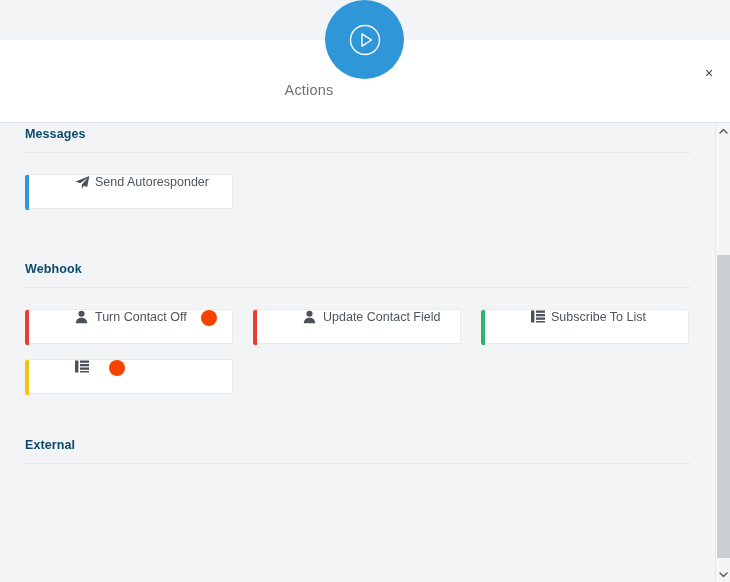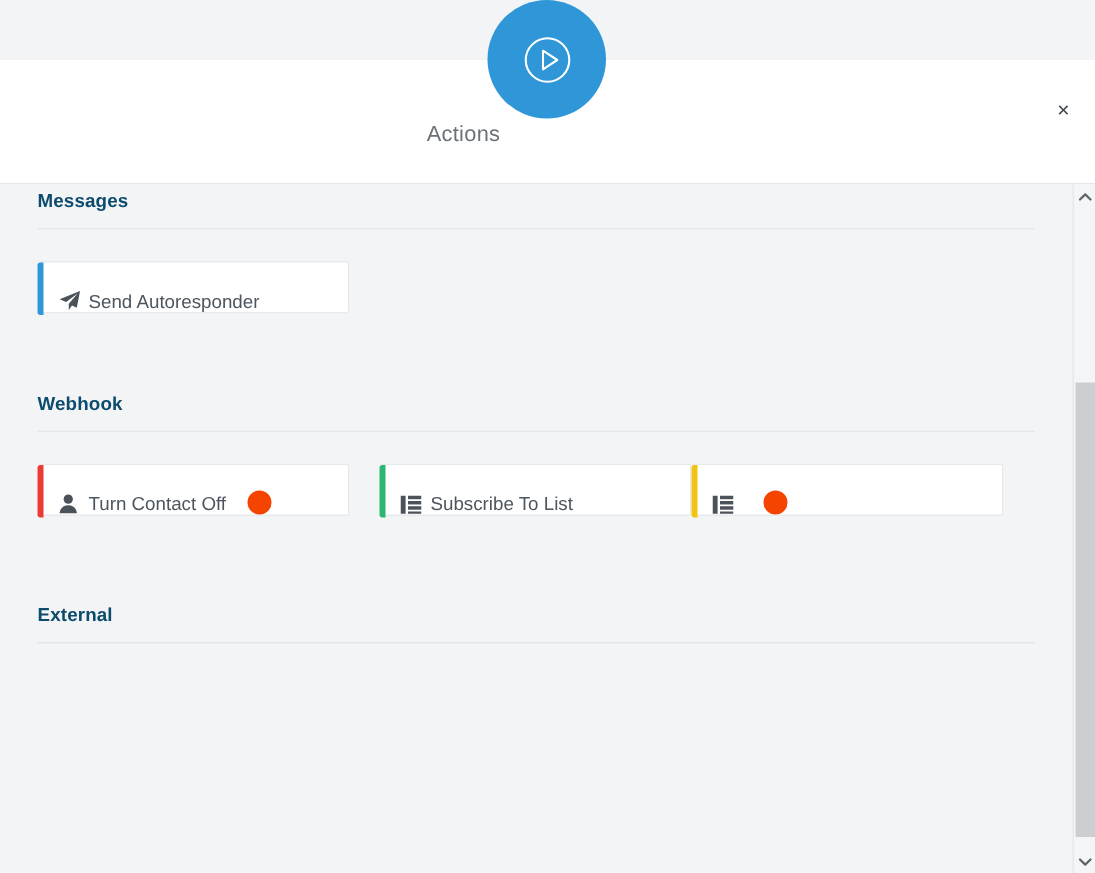--- a/index.html
+++ b/index.html
@@ -108,25 +108,26 @@
 
   .card {
     position: relative;
     width: 208px;
     height: 35px;
     background: #ffffff;
     border: 1px solid #e7eaec;
     border-left: none;
     border-radius: 2px;
     display: flex;
-    align-items: flex-end;
+    align-items: flex-start;
     margin-right: 20px;
     margin-bottom: 15px;
     cursor: pointer;
     box-shadow: 0 0 0 rgba(0,0,0,0);
+    padding-left: 36px;
   }
   .card .edge {
     position: absolute;
     left: 0; top: 0;
     width: 4px; height: 35px;
     border-radius: 2px 0 0 2px;
   }
   .card .card-icon {
     width: 34px;
     padding-left: 14px;
@@ -243,20 +244,30 @@
             <span class="card-icon">
               <svg width="13" height="14" viewBox="0 0 14 15">
                 <circle cx="7" cy="4" r="3.3" fill="#4b5259"></circle>
                 <path d="M0.8 14.2 C1.2 10.2 3.6 8.4 7 8.4 C10.4 8.4 12.8 10.2 13.2 14.2 Z" fill="#4b5259"></path>
               </svg>
             </span>
             <span class="card-label">Turn Contact Off</span>
             <span class="badge" style="background:#f54400"></span>
           </div>
 
+          <div class="card">
+            <span class="edge" style="background:#ec3b35"></span>
+            <span class="card-icon">
+              <svg width="13" height="14" viewBox="0 0 14 15">
+                <circle cx="7" cy="4" r="3.3" fill="#4b5259"></circle>
+                <path d="M0.8 14.2 C1.2 10.2 3.6 8.4 7 8.4 C10.4 8.4 12.8 10.2 13.2 14.2 Z" fill="#4b5259"></path>
+              </svg>
+            </span>
+            <span class="card-label">Update Contact Field</span>
+          </div>
 
           <div class="card" style="margin-right:0">
             <span class="edge" style="background:#2bb673"></span>
             <span class="card-icon">
               <svg width="14" height="13" viewBox="0 0 14 13">
                 <rect x="0" y="0.5" width="3.4" height="12" fill="#4b5259"></rect>
                 <rect x="5" y="0.5" width="9" height="2.3" fill="#4b5259"></rect>
                 <rect x="5" y="4" width="9" height="2.3" fill="#4b5259"></rect>
                 <rect x="5" y="7.5" width="9" height="2.3" fill="#4b5259"></rect>
                 <rect x="5" y="11" width="9" height="1.5" fill="#4b5259"></rect>

